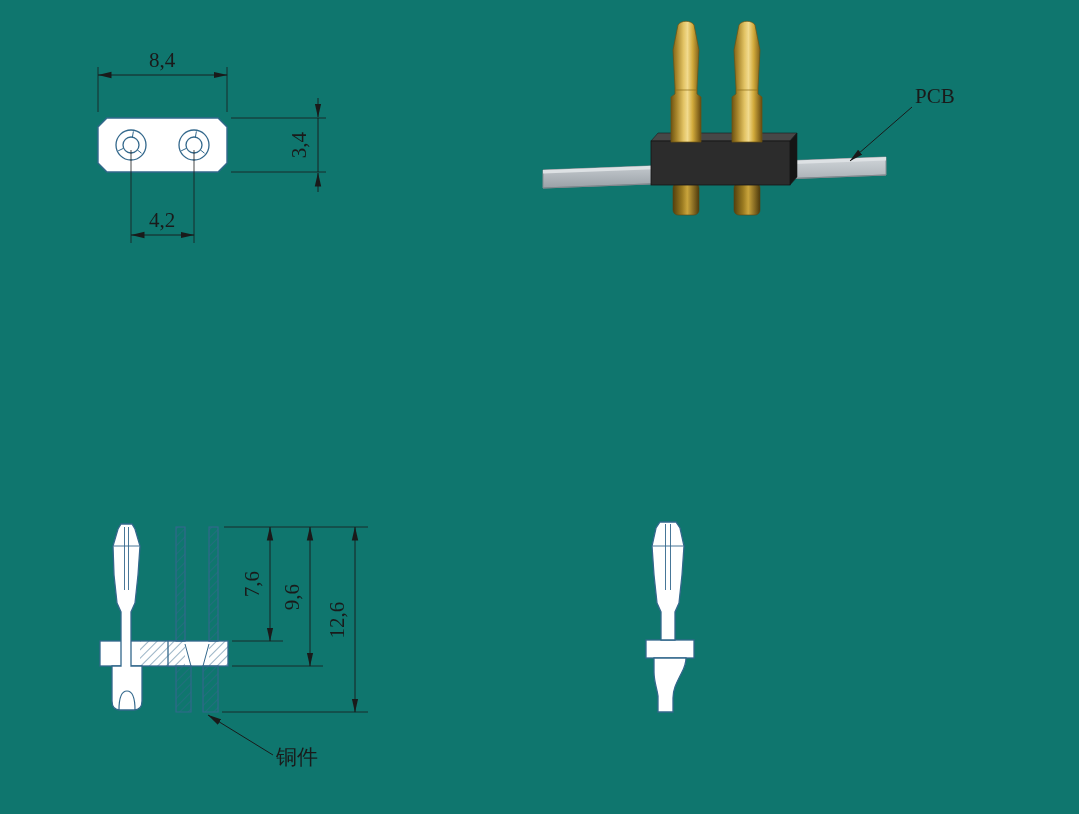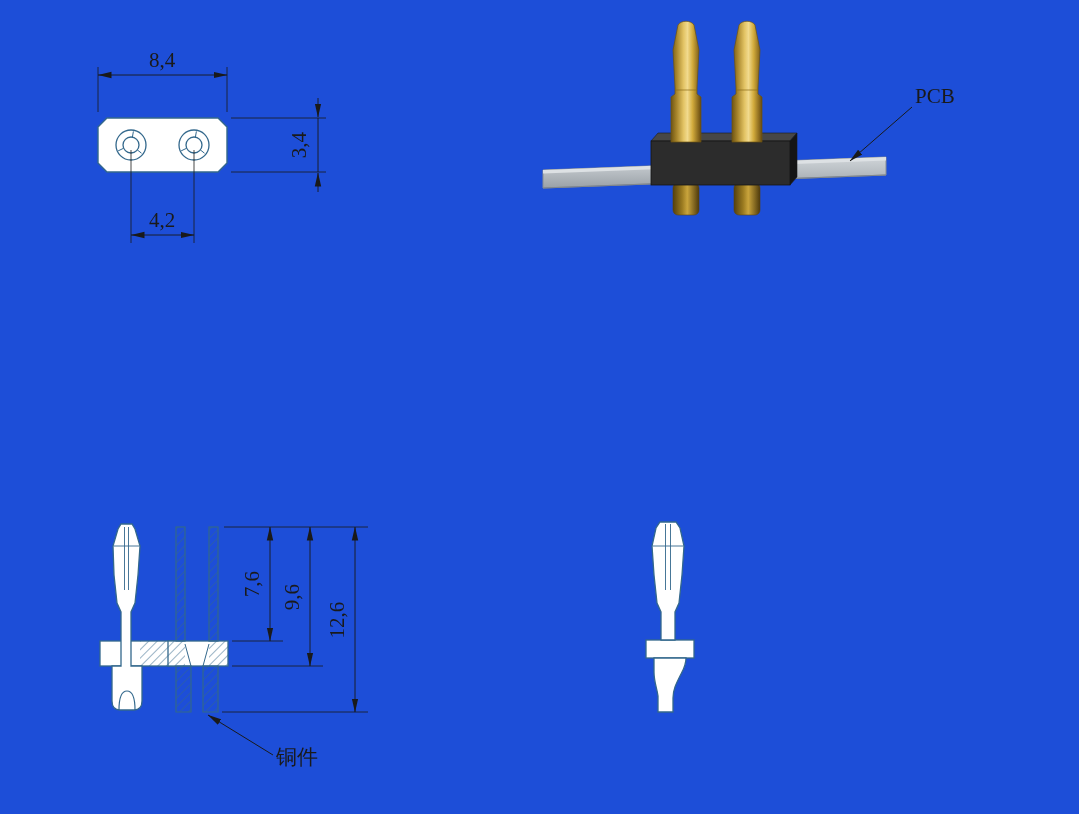--- a/index.html
+++ b/index.html
@@ -1,16 +1,16 @@
 <!DOCTYPE html>
 <html><head>
 <meta charset="utf-8">
 <style>
   html,body{margin:0;padding:0;background:#ffffff;}
-  .canvas{width:1079px;height:814px;position:relative;background:#1d4ed8;overflow:hidden;
+  .canvas{width:1079px;height:814px;position:relative;background:#0f766e;overflow:hidden;
           font-family:"Liberation Serif","DejaVu Serif",serif;}
   svg text{font-family:"Liberation Serif","DejaVu Serif",serif;fill:#1a1a1a;}
   .dim-text{font-size:21px;}
   .label-text{font-size:21px;}
 </style>
 </head>
 <body>
 
 <div class="canvas">
 <svg width="1079" height="814" viewBox="0 0 1079 814" xmlns="http://www.w3.org/2000/svg">

